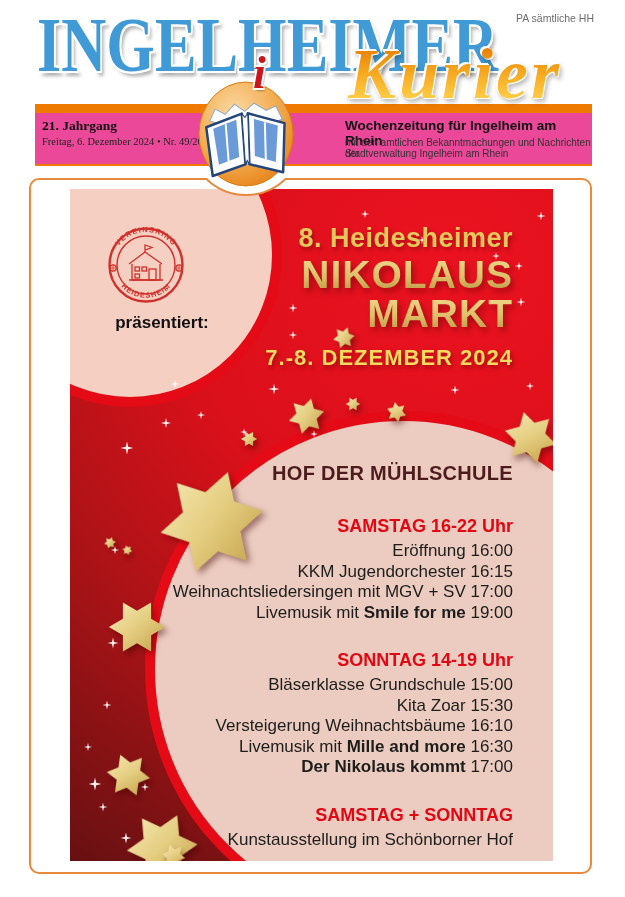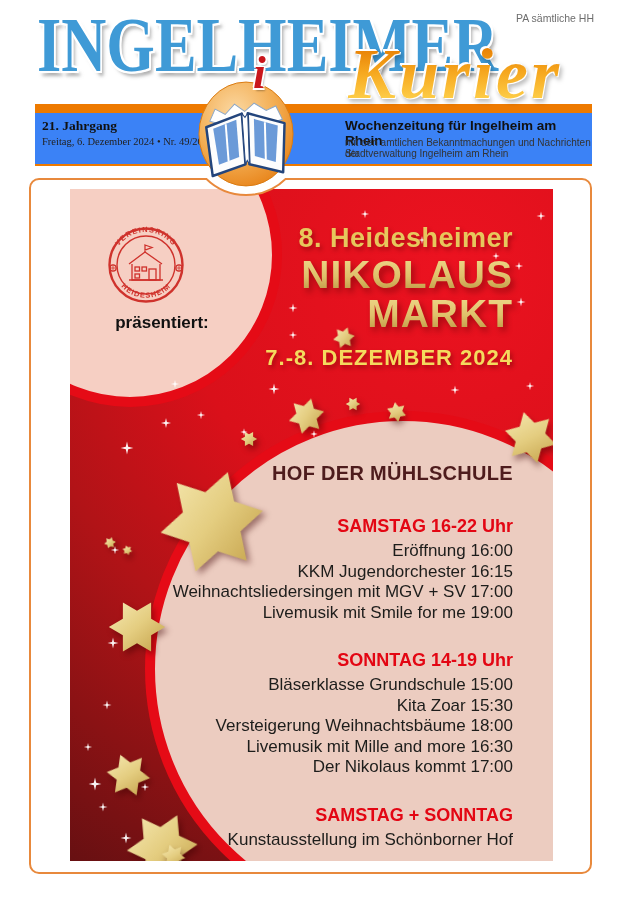--- a/index.html
+++ b/index.html
@@ -14,21 +14,21 @@
   #masthead-script{position:absolute;left:348px;top:38px;z-index:6;white-space:nowrap;
     font:700 italic 72px/72px "Liberation Serif",serif;letter-spacing:3px;
     background:linear-gradient(180deg,#e57a00 8%,#f6a81f 48%,#ffd44f 92%);
     -webkit-background-clip:text;background-clip:text;color:transparent;
     filter:drop-shadow(-1.5px -1.5px 0 #fff) drop-shadow(1.5px 1.5px 0 #fff) drop-shadow(2px 3px 2px rgba(0,0,0,.25));text-decoration:underline;}
   #logo-i{position:absolute;left:253px;top:50px;z-index:40;
     font:700 italic 46px/46px "Liberation Serif",serif;color:#c9161c;
     text-shadow:-1.5px -1.5px 0 #fff,1.5px 1.5px 0 #fff,-1.5px 1.5px 0 #fff,1.5px -1.5px 0 #fff,2px 3px 2px rgba(0,0,0,.3);}
   #pa-note{position:absolute;left:516px;top:12px;z-index:2;font:400 10.5px "Liberation Sans",sans-serif;color:#6d6d6d;}
   #orange-bar{position:absolute;left:35px;top:104px;width:557px;height:9px;background:#ee7a00;z-index:1;}
-  #date-strip{position:absolute;left:35px;top:113px;width:557px;height:51px;background:#3b82f6;
+  #date-strip{position:absolute;left:35px;top:113px;width:557px;height:51px;background:#ec4899;
     border-bottom:2px solid #ee7a00;z-index:1;}
   #vol-line{position:absolute;left:7px;top:5px;font:700 13.5px "Liberation Serif",serif;color:#111;}
   #issue-line{position:absolute;left:7px;top:23px;font:400 10.5px "Liberation Serif",serif;color:#222;}
   #subtitle{position:absolute;left:310px;top:5px;font:700 13.5px "Liberation Sans",sans-serif;color:#111;}
   .subtitle-detail{position:absolute;left:310px;font:400 10px/11px "Liberation Sans",sans-serif;color:#333;}
   #sub-d1{top:24px}#sub-d2{top:35px}
   
   #egg-logo{position:absolute;left:197px;top:80px;width:98px;height:108px;z-index:30;}
   #notch-clip{position:absolute;left:188px;top:178px;width:116px;height:22px;overflow:hidden;z-index:2;}
   #notch-circle{position:absolute;left:0;top:-98px;width:112px;height:112px;border-radius:50%;
@@ -60,21 +60,21 @@
     background:linear-gradient(180deg,#f0d98c 0%,#dfc06a 55%,#bb9440 100%);
     -webkit-background-clip:text;background-clip:text;color:transparent;
     filter:drop-shadow(3px 4px 3px rgba(80,0,0,.45));}
   #title-date{top:158px;font:700 22px/22px "Liberation Sans",sans-serif;color:#f4db5e;letter-spacing:1px;
     filter:drop-shadow(2px 3px 2px rgba(80,0,0,.4));}
   #schedule{position:absolute;left:40px;right:40px;top:272px;text-align:right;}
   #venue{font:700 20px/24px "Liberation Sans",sans-serif;color:#4e1c1d;letter-spacing:.3px;margin-bottom:30px;}
   .sched-heading{font:700 18px/22px "Liberation Sans",sans-serif;color:#e30613;margin-top:26px;margin-bottom:4px;}
   .sched-heading:first-of-type{margin-top:7px;}
   .sched-line{font:400 17px/20.5px "Liberation Sans",sans-serif;color:#1d1d1b;}
-  .sched-line b{font-weight:400;}
+  .sched-line b{font-weight:700;}
   svg text{font-family:"Liberation Sans",sans-serif;}
 </style>
 </head>
 <body>
 
 <svg width="0" height="0" style="position:absolute" aria-hidden="true">
   <defs>
     <linearGradient id="goldGrad" x1="0" y1="0" x2="1" y2="1">
       <stop offset="0" stop-color="#f6e9b2"></stop>
       <stop offset="0.5" stop-color="#e4cd80"></stop>
@@ -293,21 +293,21 @@
         <div id="venue">HOF DER MÜHLSCHULE</div>
         <div id="schedule-sections">
             <div class="sched-heading">SAMSTAG 16-22 Uhr</div>
             <div class="sched-line">Eröffnung 16:00</div>
             <div class="sched-line">KKM Jugendorchester 16:15</div>
             <div class="sched-line">Weihnachtsliedersingen mit MGV + SV 17:00</div>
             <div class="sched-line">Livemusik mit <b>Smile for me</b> 19:00</div>
             <div class="sched-heading">SONNTAG 14-19 Uhr</div>
             <div class="sched-line">Bläserklasse Grundschule 15:00</div>
             <div class="sched-line">Kita Zoar 15:30</div>
-            <div class="sched-line">Versteigerung Weihnachtsbäume 18:00</div>
+            <div class="sched-line">Versteigerung Weihnachtsbäume 16:10</div>
             <div class="sched-line">Livemusik mit <b>Mille and more</b> 16:30</div>
             <div class="sched-line"><b>Der Nikolaus kommt</b> 17:00</div>
             <div class="sched-heading">SAMSTAG + SONNTAG</div>
             <div class="sched-line">Kunstausstellung im Schönborner Hof</div>
           </div>
       </div>
     </div>
   </div>
 </div>
 

